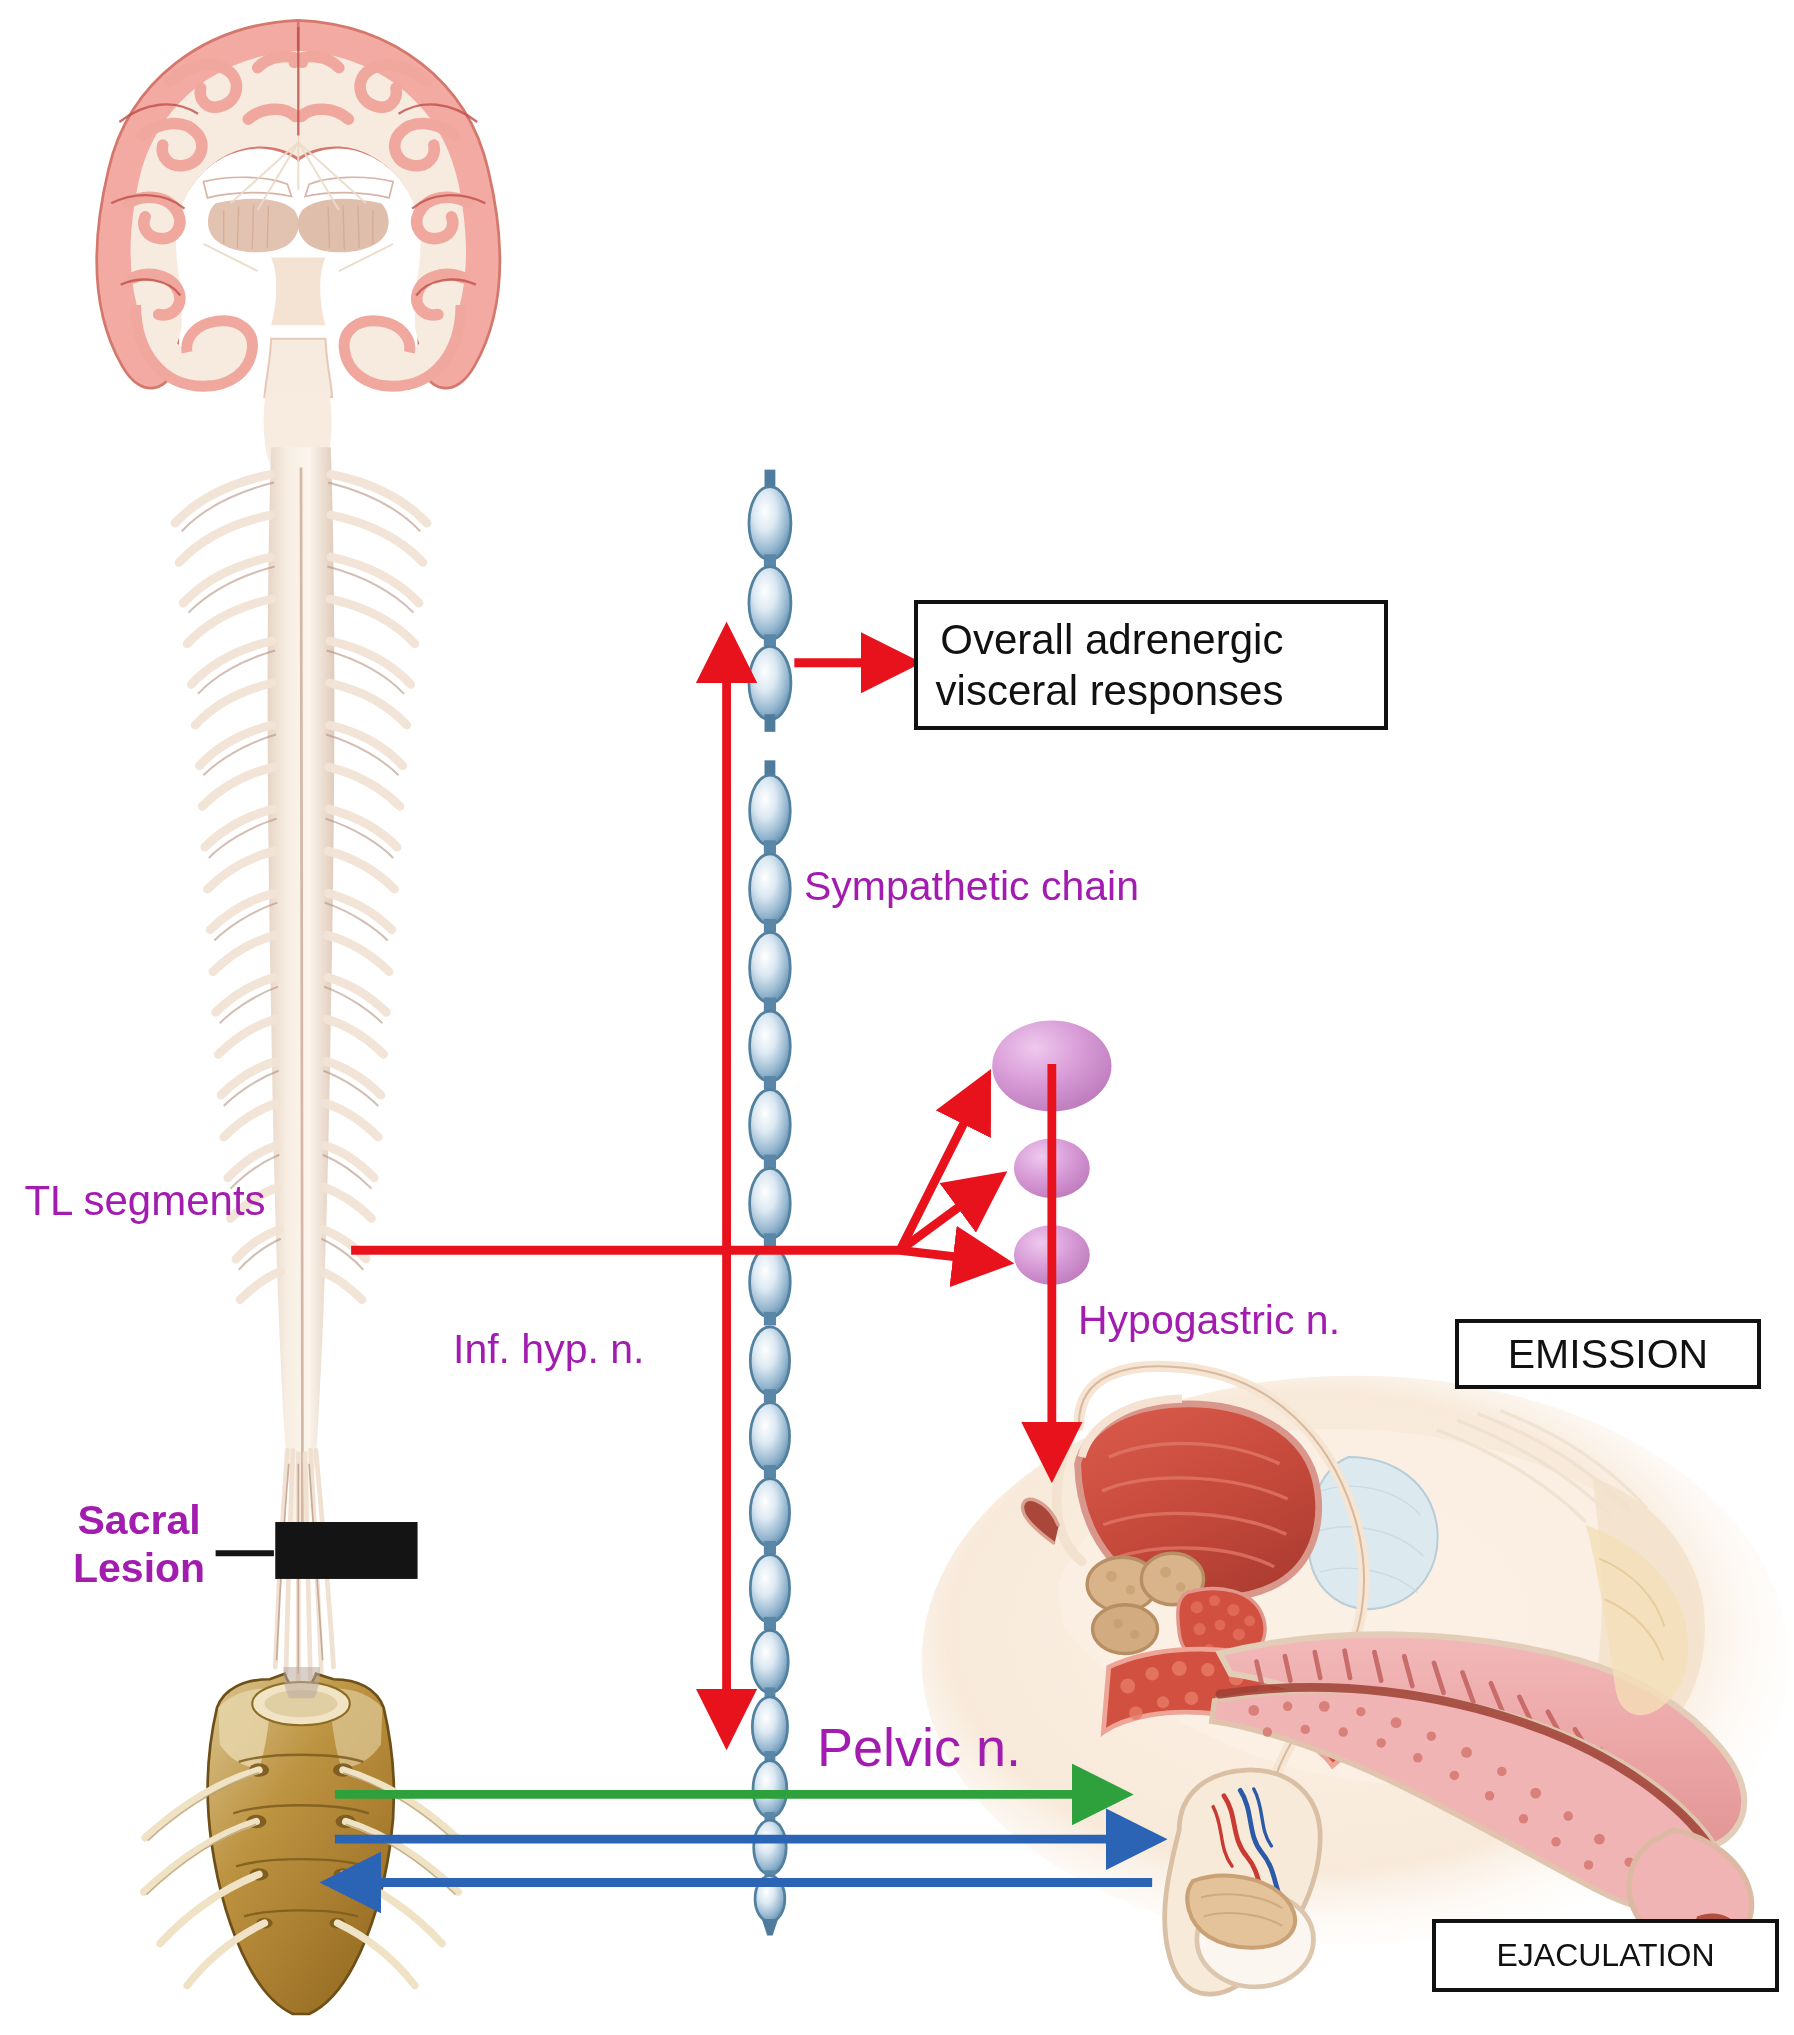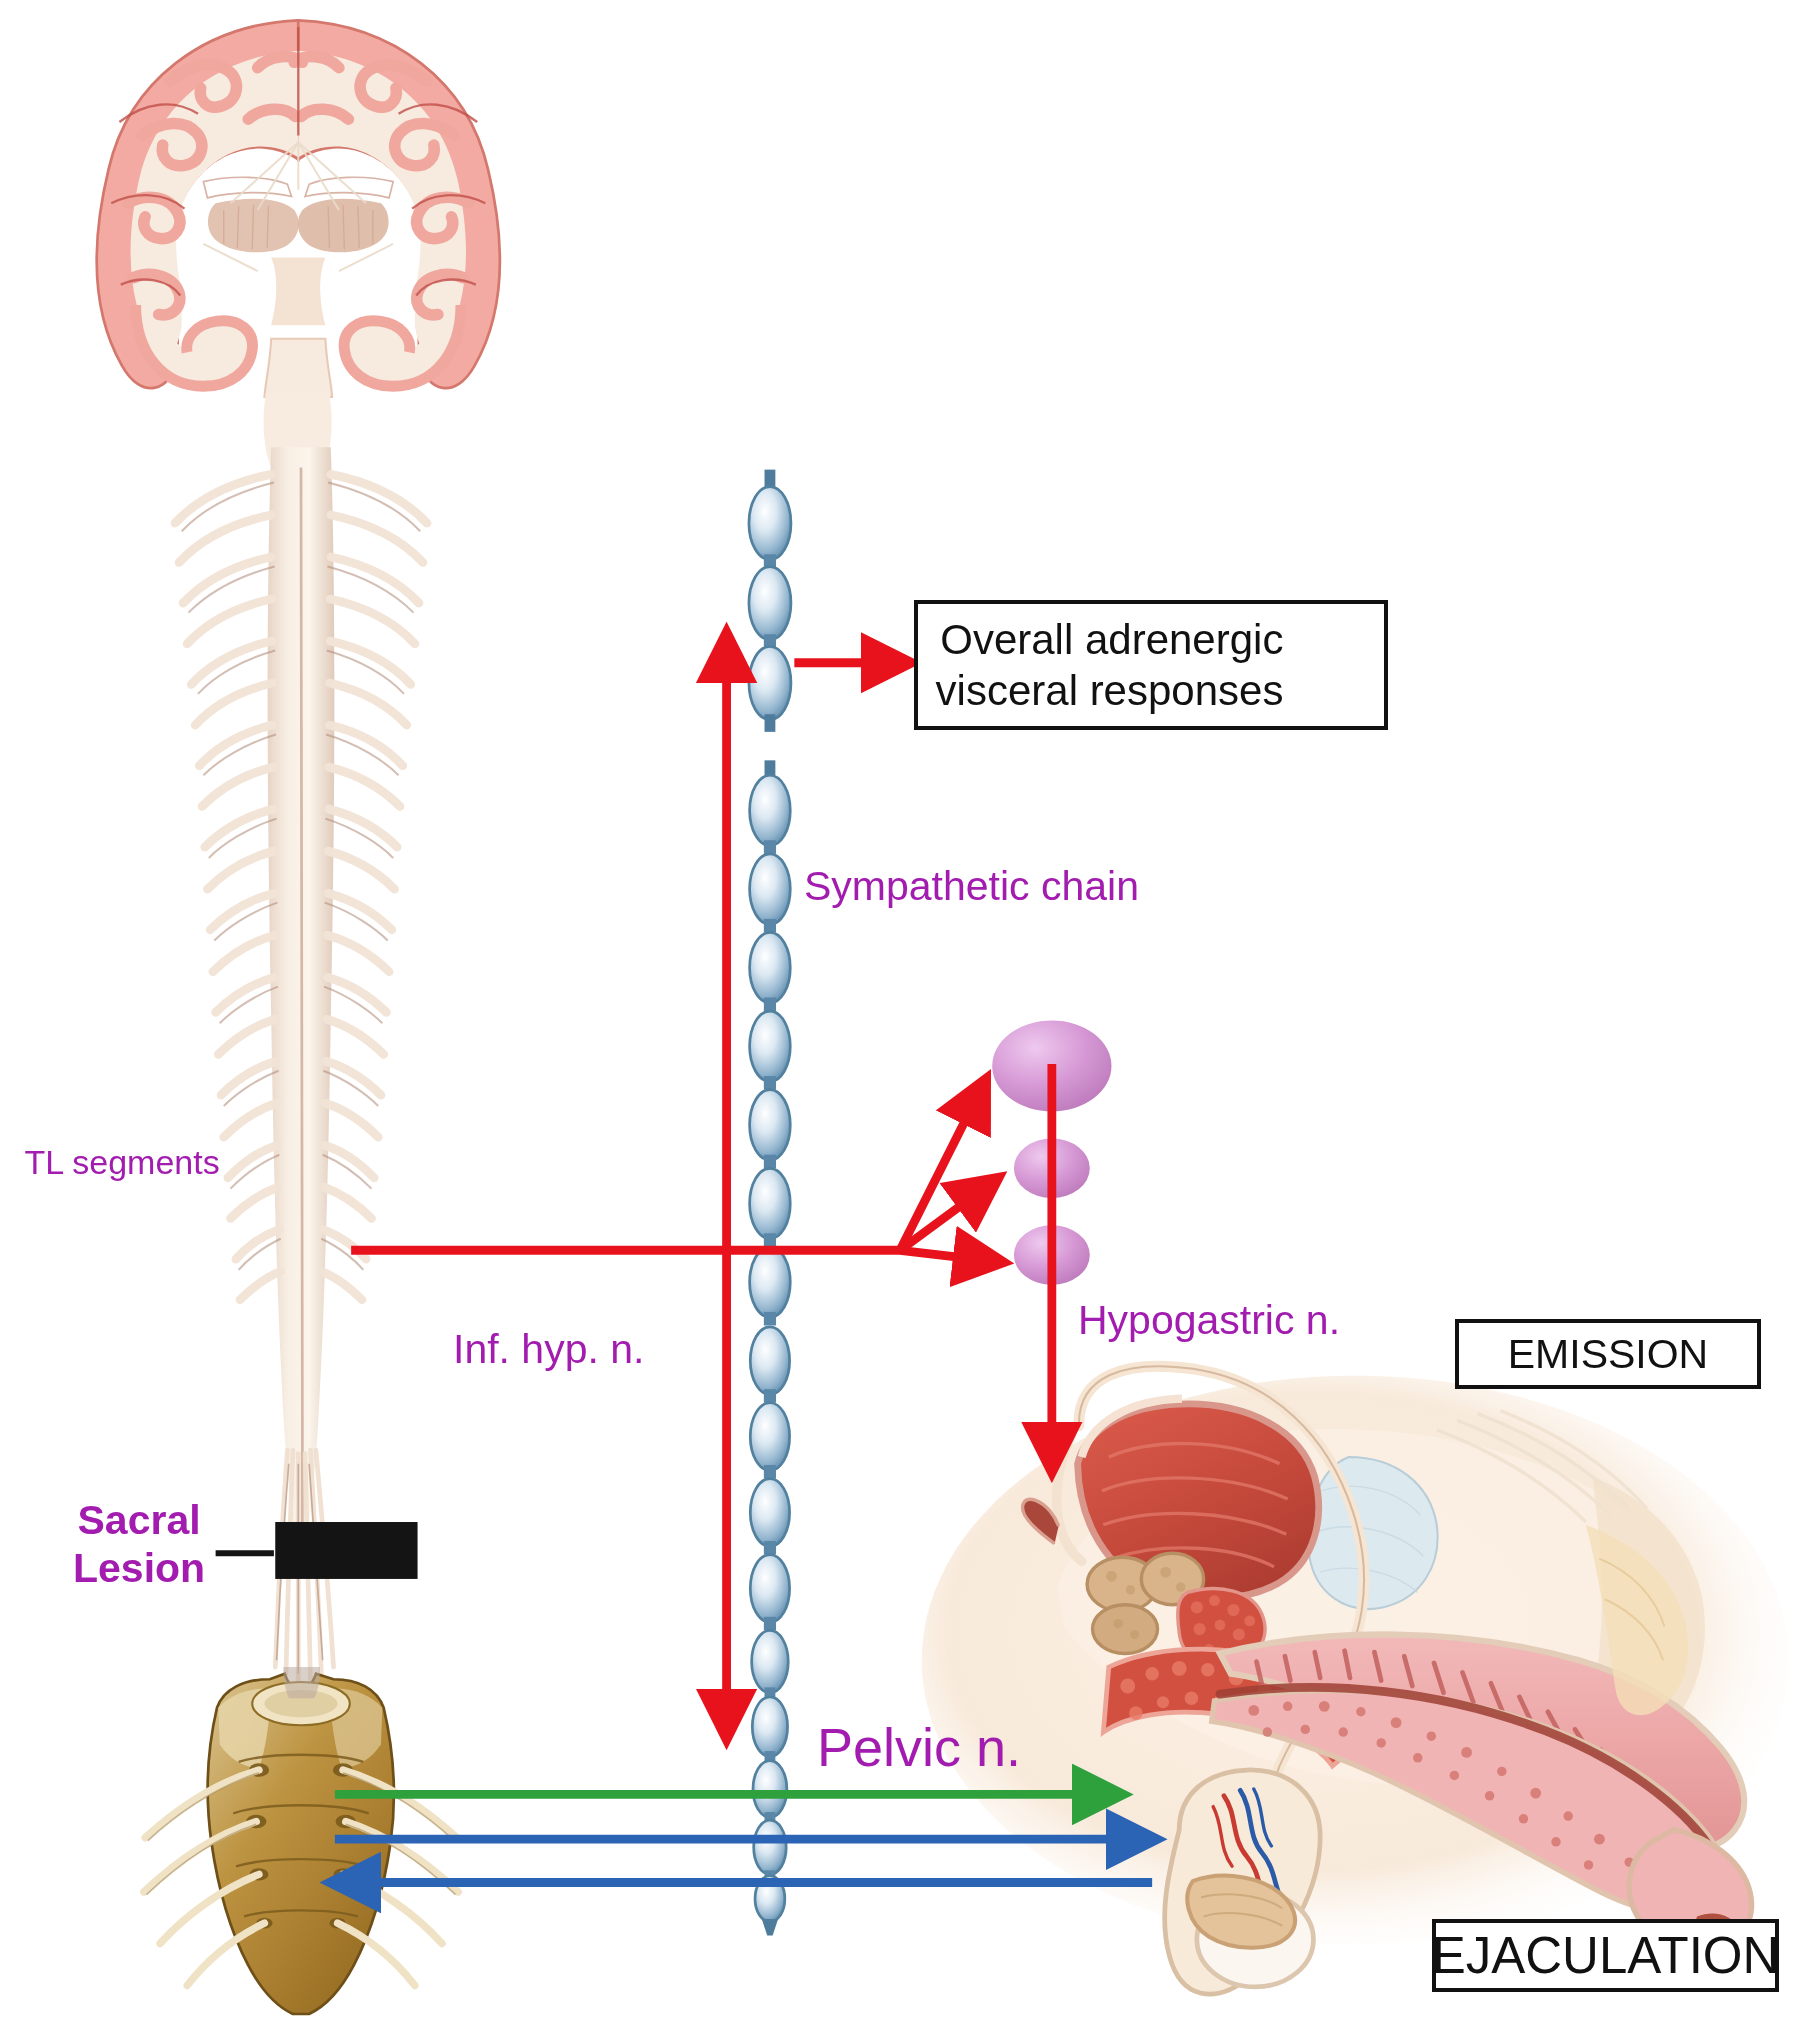--- a/index.html
+++ b/index.html
@@ -581,21 +581,21 @@
 
       <line x1="494" y1="2714" x2="1700" y2="2714" stroke="#2b63b5" stroke-width="13" marker-end="url(#blueArrow)"></line>
 
       <line x1="1700" y1="2778" x2="494" y2="2778" stroke="#2b63b5" stroke-width="13" marker-end="url(#blueArrow)"></line>
 
       <line x1="318" y1="2292" x2="404" y2="2292" stroke="#141414" stroke-width="9"></line>
       <rect x="406" y="2246" width="210" height="84" fill="#141414"></rect>
     </g>
   </svg>
 
-  <div class="lbl" style="left:24.4px; top:1142px; font-size:34px;">TL segments</div>
+  <div class="lbl" style="left:24.4px; top:1176px; font-size:42px;">TL segments</div>
 
   <div class="lbl" style="left:73px; top:1496px; font-size:41px; font-weight:bold; text-align:center;"><span>Sacral</span><br><span>Lesion</span></div>
 
   <div class="lbl" style="left:804px; top:862px; font-size:41px;">Sympathetic chain</div>
 
   <div class="lbl" style="left:453px; top:1325px; font-size:41px;">Inf. hyp. n.</div>
 
   <div class="lbl" style="left:1070px; top:1296px; font-size:41px;margin-left:8px;">Hypogastric n.</div>
 
   <div class="lbl" style="left:817px; top:1716px; font-size:54px;">Pelvic n.</div>
@@ -603,16 +603,16 @@
 
   <div class="boxlbl" style="left:914px; top:600px; width:474px; height:130px; font-size:42px; padding:0 17.6px; justify-content:flex-start;">
     <div style="text-align:right;line-height:1.22;">
       <span>Overall adrenergic</span><br>
       <span>visceral responses</span>
     </div>
   </div>
 
   <div class="boxlbl" style="left:1415px; top:1319px; width:306px; height:70px; font-size:41px;margin-left:40px;">EMISSION</div>
 
-  <div class="boxlbl" style="left:1432px; top:1919px; width:347px; height:73px; font-size:51px;">EJACULATION</div>
+  <div class="boxlbl" style="left:1432px; top:1919px; width:347px; height:73px; font-size:32px;">EJACULATION</div>
 
 </div>
 
 
 </body></html>

